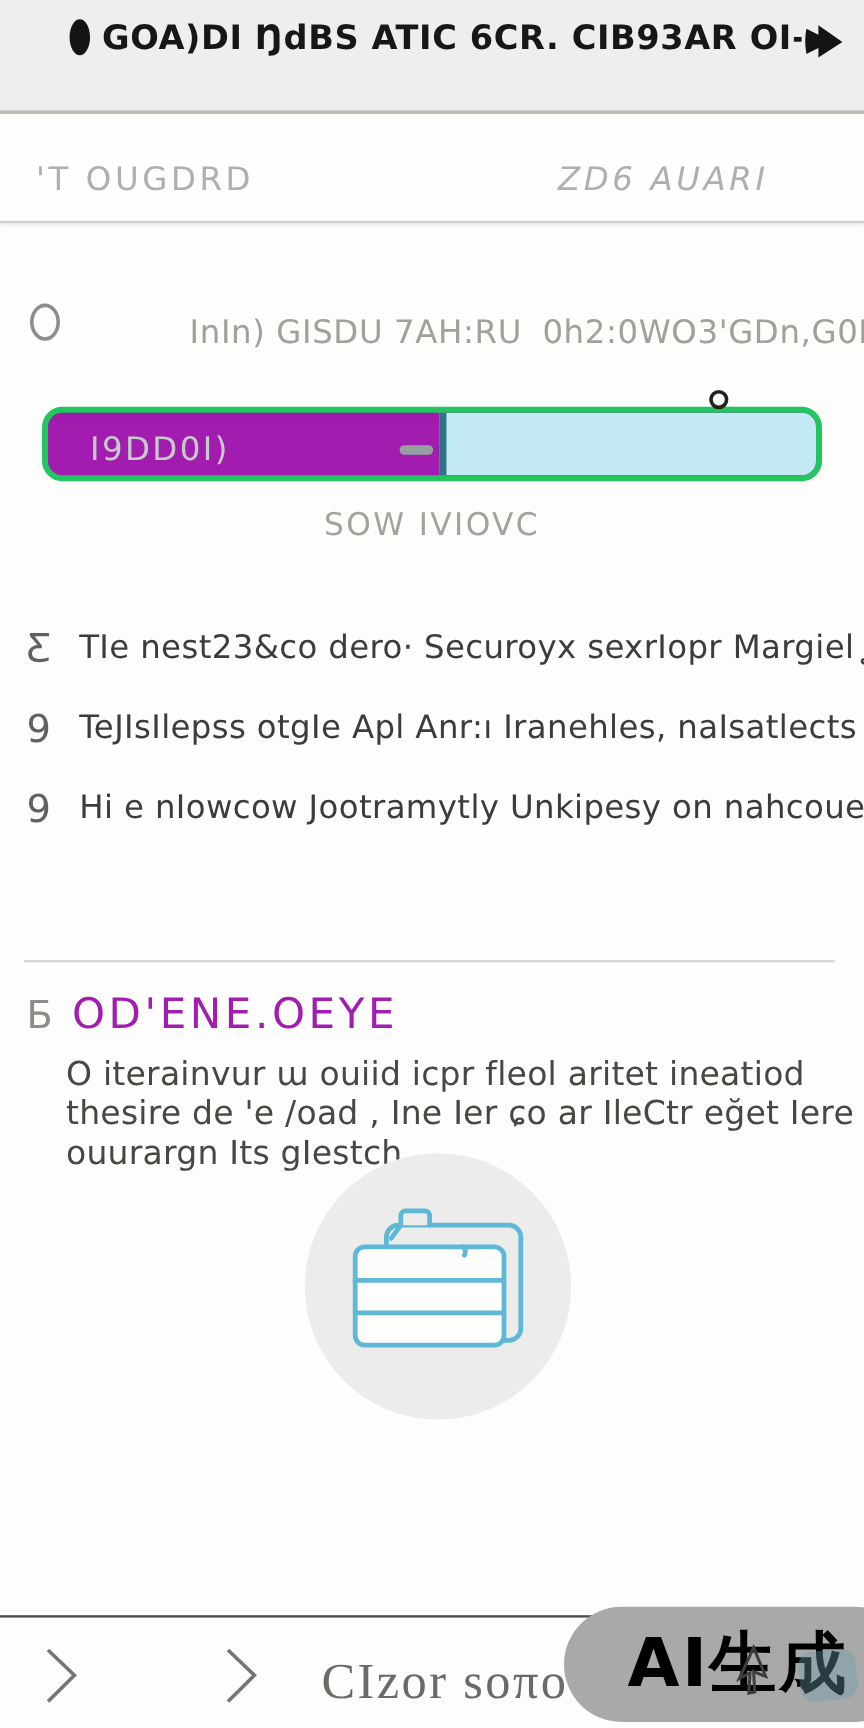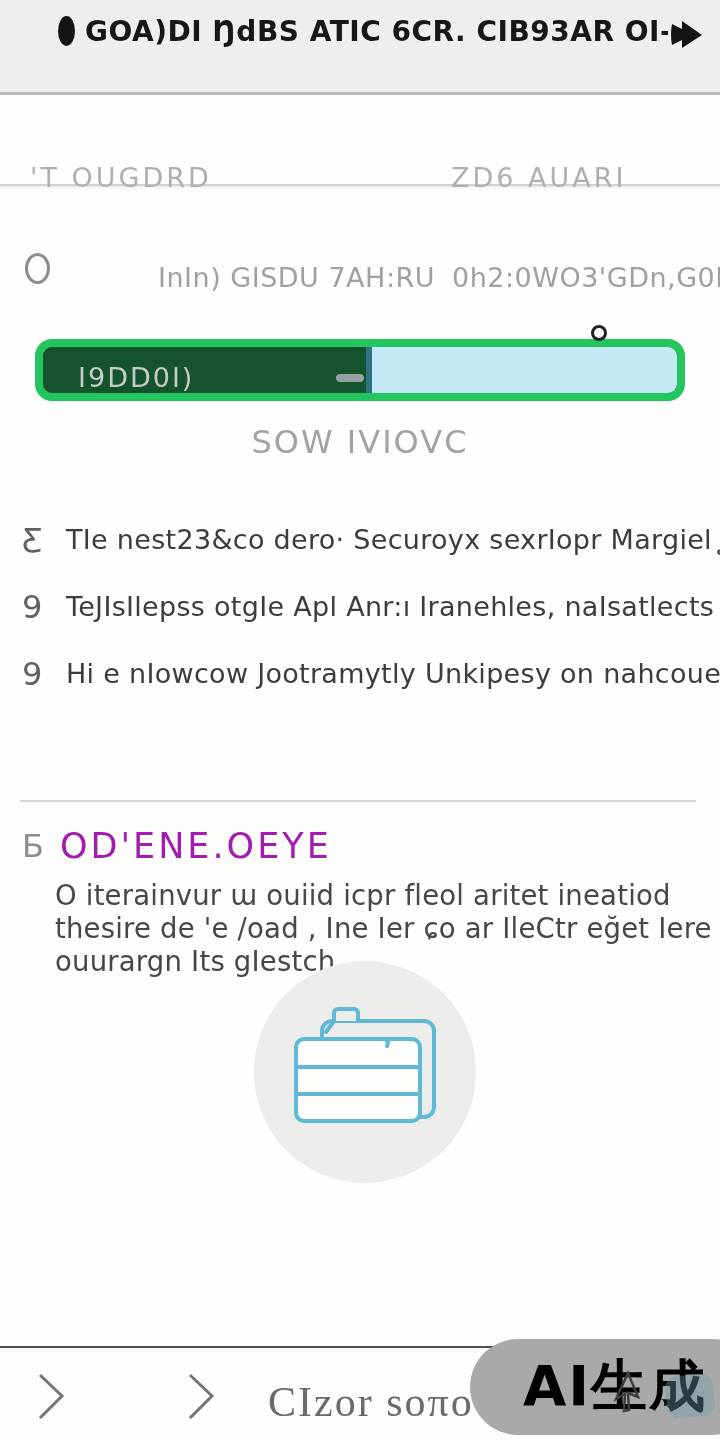--- a/index.html
+++ b/index.html
@@ -19,55 +19,55 @@
   .status-text {
     flex:1; font-size:28px; font-weight:600; color:#171717;
     letter-spacing:0.5px; white-space:nowrap; overflow:hidden; padding-top:3px;
   }
   .status-arrow { flex:none; margin-top:6px; }
   
   .tabbar {
     position:absolute; top:98px; left:0; width:720px; height:88px; background:#fefefe;
     border-bottom:2px solid #d3d1ce; box-shadow:0 2px 2px rgba(0,0,0,.06);
   }
-  .tab { position:absolute; top:36px; font-size:27px; color:#b2afab; letter-spacing:3px; white-space:nowrap;margin-top:28px; }
+  .tab { position:absolute; top:36px; font-size:27px; color:#b2afab; letter-spacing:3px; white-space:nowrap; }
   .tab-left { left:30px; }
-  .tab-right { left:451px; }
+  .tab-right { left:465px;font-style:italic; }
   
   .radio-circle {
     position:absolute; left:25px; top:253px; width:25px; height:31px;
     border:3px solid #8d8d8d; border-radius:50%; background:transparent;
   }
   .info-label { position:absolute; top:262px; font-size:27px; color:#a3a09c; letter-spacing:0.5px; white-space:nowrap; }
   .info-left { left:158px;text-align:center; }
   .info-right { left:432px;padding-left:20px; }
   
   .slider {
     position:absolute; left:35px; top:339px; width:650px; height:62px;
-    border:8px solid #22c55e; border-radius:17px; background:#14532d; overflow:hidden;
+    border:5px solid #22c55e; border-radius:17px; background:#a21caf; overflow:hidden;
     box-shadow:inset 0 2px 3px rgba(0,0,0,.05);
   }
   .slider-fill {
     position:absolute; right:0; top:0; height:100%; width:49%;
     background:#c2e9f4; border-left:6px solid #2d7585;
   }
   .slider-placeholder {
     position:absolute; left:35px; top:15px; font-size:27px; color:#c6cac8; letter-spacing:2px;
   }
   .slider-dash {
     position:absolute; left:293px; top:27px; width:28px; height:8px;
     background:#969fa2; border-radius:4px;
   }
   .slider-knob {
     position:absolute; left:591px; top:325px; width:16px; height:16px;
     border:3px solid #222; border-radius:50%; background:#fdfdfc;
   }
   .slider-caption {
     position:absolute; top:423px; left:0; width:720px; text-align:center;
-    font-size:32px; color:#a5a29e; letter-spacing:2px;
+    font-size:26px; color:#a5a29e; letter-spacing:2px;
   }
   
   .list { position:absolute; top:522px; left:22px; width:678px; }
   .list-item { display:flex; align-items:flex-start; margin-bottom:31px; }
   .list-bullet { width:44px; flex:none; font-size:32px; color:#616161; line-height:36px; }
   .list-text { font-size:27px; color:#3c3c3c; letter-spacing:0.3px; line-height:36px; white-space:nowrap; }
   
   .divider { position:absolute; top:800px; left:20px; width:676px; height:0; border-top:2px solid #d9d6d3; }
   .section-head { position:absolute; top:826px; left:22px; display:flex; align-items:center; gap:16px; }
   .section-bullet { font-size:32px; color:#8e8b88; }

